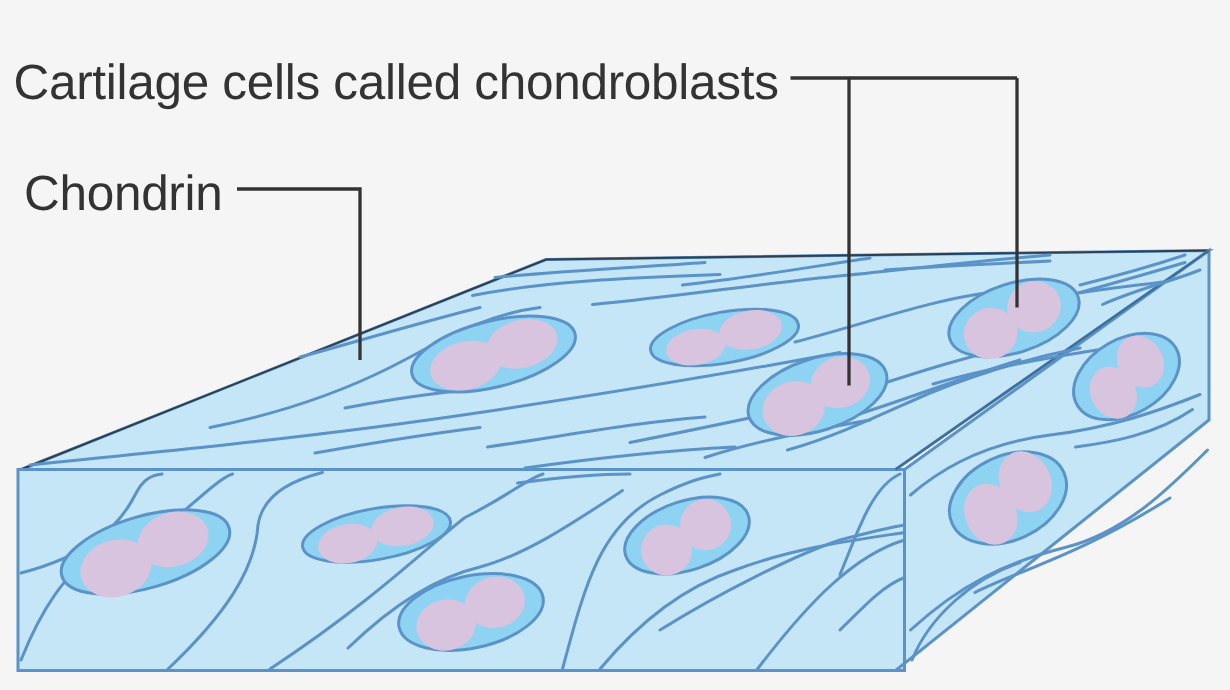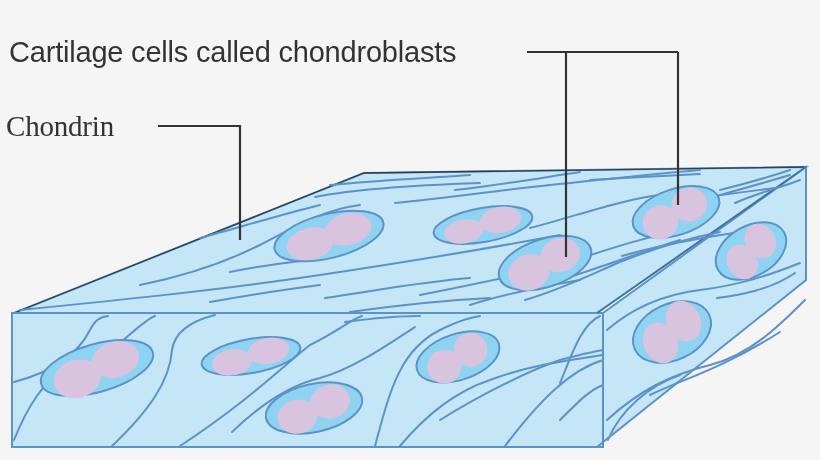--- a/index.html
+++ b/index.html
@@ -1,24 +1,24 @@
 <!DOCTYPE html>
 <html><head>
 <meta charset="utf-8">
 <style>
   html, body { margin: 0; padding: 0; }
   body { width: 820px; height: 460px; background: #f5f5f5; position: relative; overflow: hidden; font-family: "Liberation Sans", sans-serif; }
-  .label { position: absolute; color: #333333; font-size: 29px; line-height: 1; white-space: nowrap; letter-spacing: -0.2px; }
+  .label { position: absolute; color: #333333; font-size: 33px; line-height: 1; white-space: nowrap; letter-spacing: -0.2px; }
   svg { position: absolute; left: 0; top: 0; }
 </style>
 </head>
 <body>
 
 <div class="label" style="left:9px; top:38px;">Cartilage cells called chondroblasts</div>
-<div class="label" style="left:6px; top:112px;font-family:Liberation Serif, serif;">Chondrin</div>
+<div class="label" style="left:16px; top:112px;">Chondrin</div>
 
 <svg width="820" height="460" viewBox="0 0 820 460">
 
   <g>
     <polygon points="14,313 364,173 806,167 597,313" fill="#c5e6f7" stroke="#5b93c8" stroke-width="2"></polygon>
     <polyline points="14,313 364,173 806,167" fill="none" stroke="#2f3f4f" stroke-width="1.3"></polyline>
     <polygon points="12,313 603,313 603,447 12,447" fill="#c5e6f7" stroke="#5b93c8" stroke-width="2"></polygon>
     <polygon points="603,313 806,167 806,280 597,447 603,447" fill="#c5e6f7" stroke="#5b93c8" stroke-width="2"></polygon>
     <line x1="597" y1="313" x2="806" y2="167" stroke="#3e6e9a" stroke-width="1.5"></line>
   </g>

